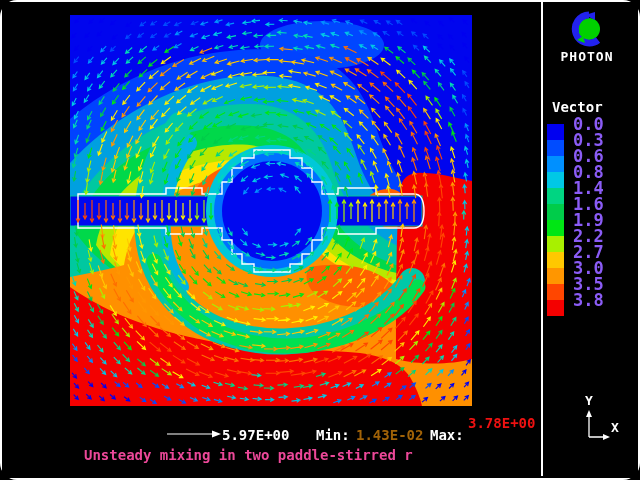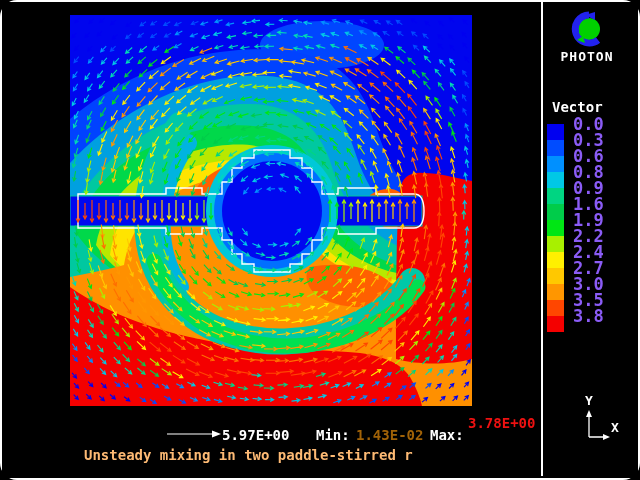--- a/index.html
+++ b/index.html
@@ -10,21 +10,21 @@
   .plot-wrap{position:absolute;left:70px;top:15px;width:402px;height:391px;}
   .right-panel{position:absolute;left:544px;top:2px;width:94px;height:474px;}
   .brand-label{position:absolute;left:552px;top:49px;width:70px;text-align:center;
                color:#fff;font-size:13px;font-weight:700;letter-spacing:1px;}
   .legend-title{position:absolute;left:552px;top:99px;color:#fff;font-size:14px;font-weight:700;}
   .legend-rows{position:absolute;left:547px;top:116px;width:88px;}
   .legend-row{position:relative;height:16px;}
   .legend-swatch{position:absolute;left:0;top:8px;width:17px;height:16px;}
   .legend-value{position:absolute;left:26px;top:1px;color:#8b5cf6;font-size:17px;font-weight:700;line-height:15px;}
   .status-text{position:absolute;color:#fff;font-size:14px;font-weight:700;white-space:pre;}
-  .caption{position:absolute;left:84px;top:447px;color:#fdba74;font-size:14px;font-weight:700;white-space:pre;text-align:center;}
+  .caption{position:absolute;left:84px;top:447px;color:#ec4899;font-size:14px;font-weight:700;white-space:pre;text-align:center;}
   .axis-label{position:absolute;color:#fff;font-size:13px;font-weight:700;}
   svg{display:block;}
 </style>
 </head>
 <body>
 
 <div class="root">
 
   <div class="plot-wrap">
     <svg width="402" height="391" viewBox="0 0 402 391">
@@ -971,37 +971,33 @@
       <div class="legend-row">
         <div class="legend-swatch" style="background: rgb(0, 144, 255);"></div>
         <div class="legend-value">0.6</div>
       </div>
       <div class="legend-row">
         <div class="legend-swatch" style="background: rgb(0, 200, 230);"></div>
         <div class="legend-value">0.8</div>
       </div>
       <div class="legend-row">
         <div class="legend-swatch" style="background: rgb(0, 213, 130);"></div>
-        <div class="legend-value">0.9</div>
+        <div class="legend-value">1.4</div>
       </div>
       <div class="legend-row">
         <div class="legend-swatch" style="background: rgb(0, 204, 74);"></div>
         <div class="legend-value">1.6</div>
       </div>
       <div class="legend-row">
         <div class="legend-swatch" style="background: rgb(0, 230, 20);"></div>
         <div class="legend-value">1.9</div>
       </div>
       <div class="legend-row">
         <div class="legend-swatch" style="background: rgb(168, 240, 0);"></div>
         <div class="legend-value">2.2</div>
-      </div>
-      <div class="legend-row">
-        <div class="legend-swatch" style="background: rgb(255, 240, 0);"></div>
-        <div class="legend-value">2.4</div>
       </div>
       <div class="legend-row">
         <div class="legend-swatch" style="background: rgb(255, 200, 0);"></div>
         <div class="legend-value">2.7</div>
       </div>
       <div class="legend-row">
         <div class="legend-swatch" style="background: rgb(255, 150, 0);"></div>
         <div class="legend-value">3.0</div>
       </div>
       <div class="legend-row">

